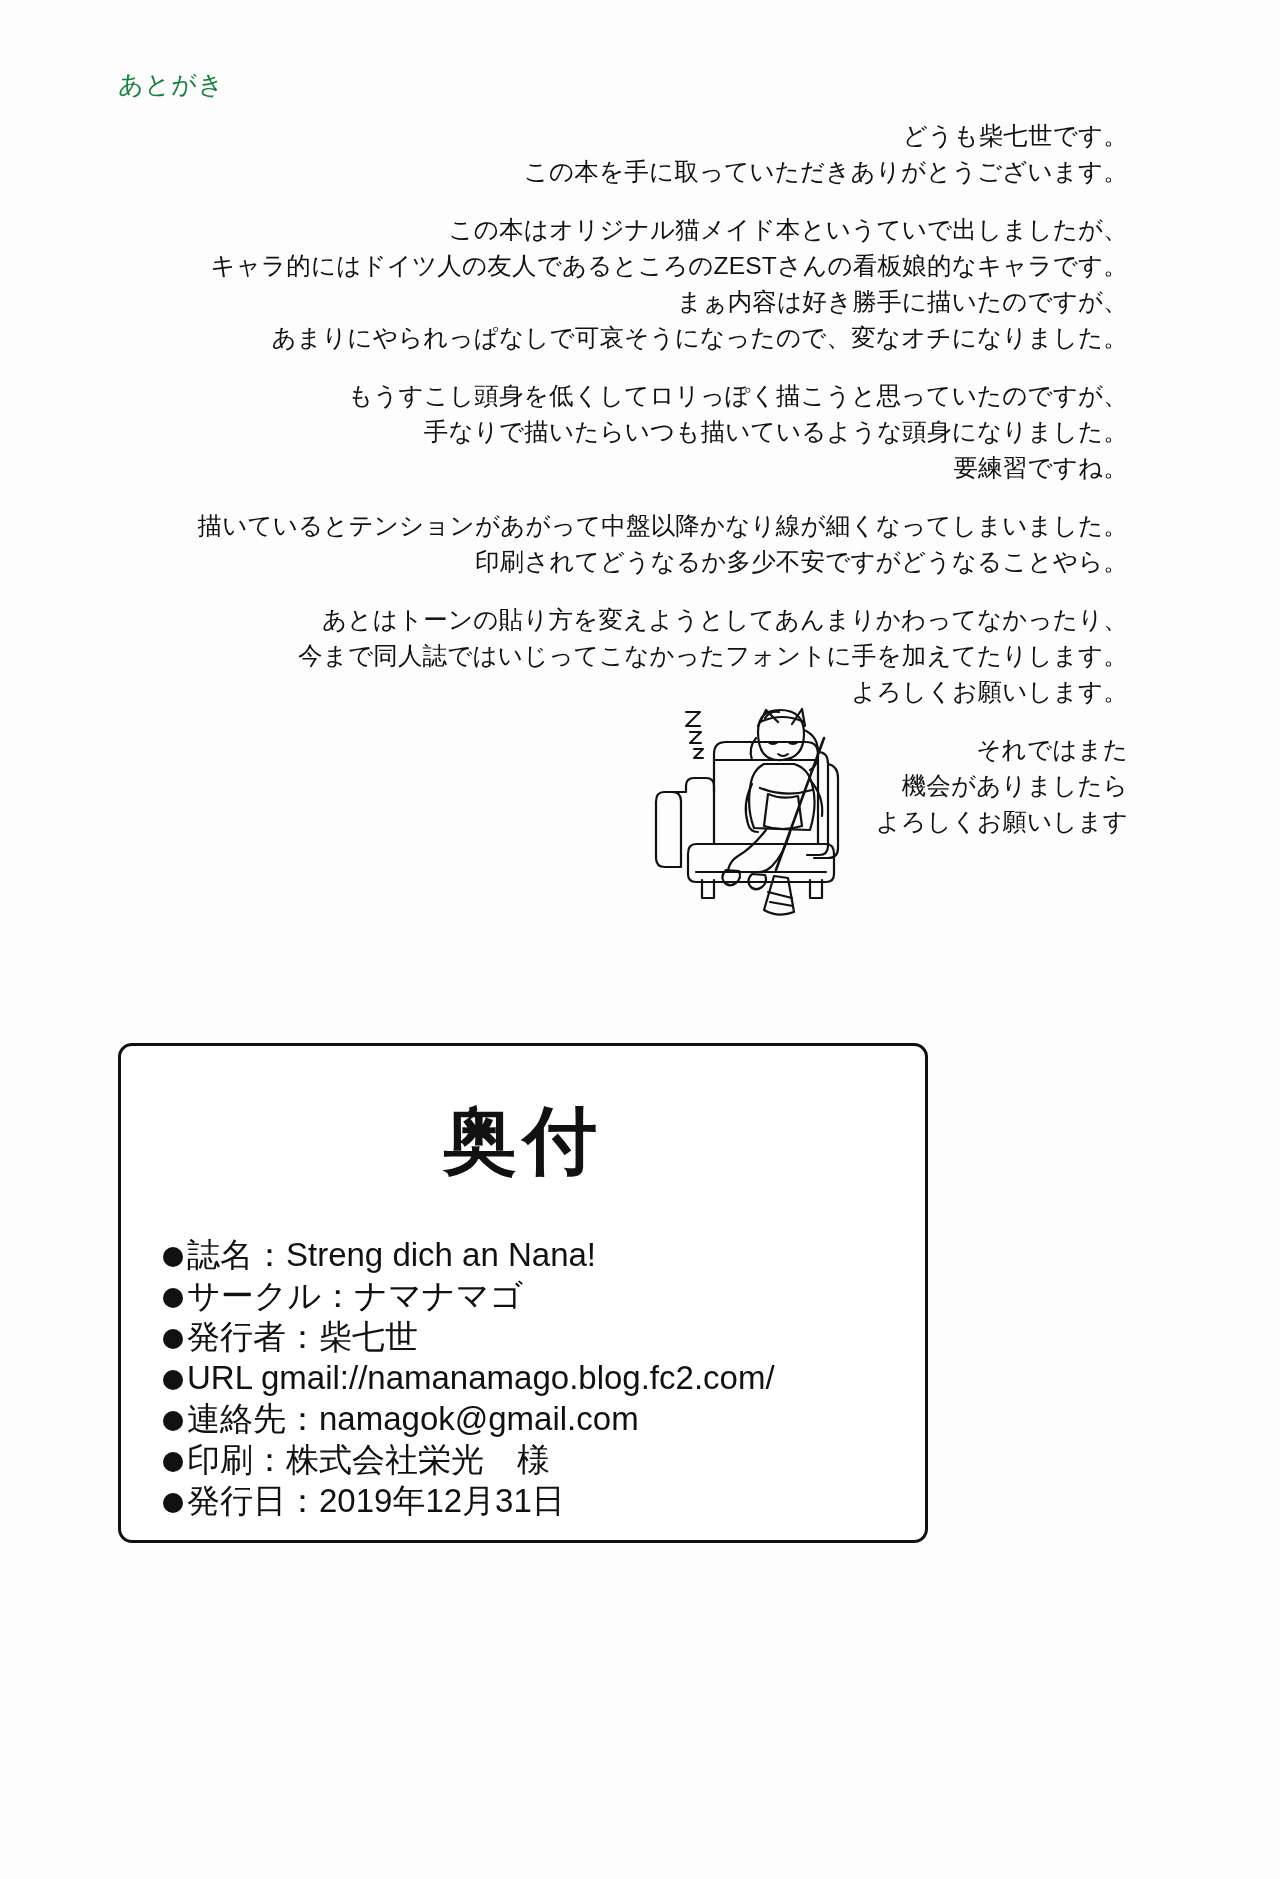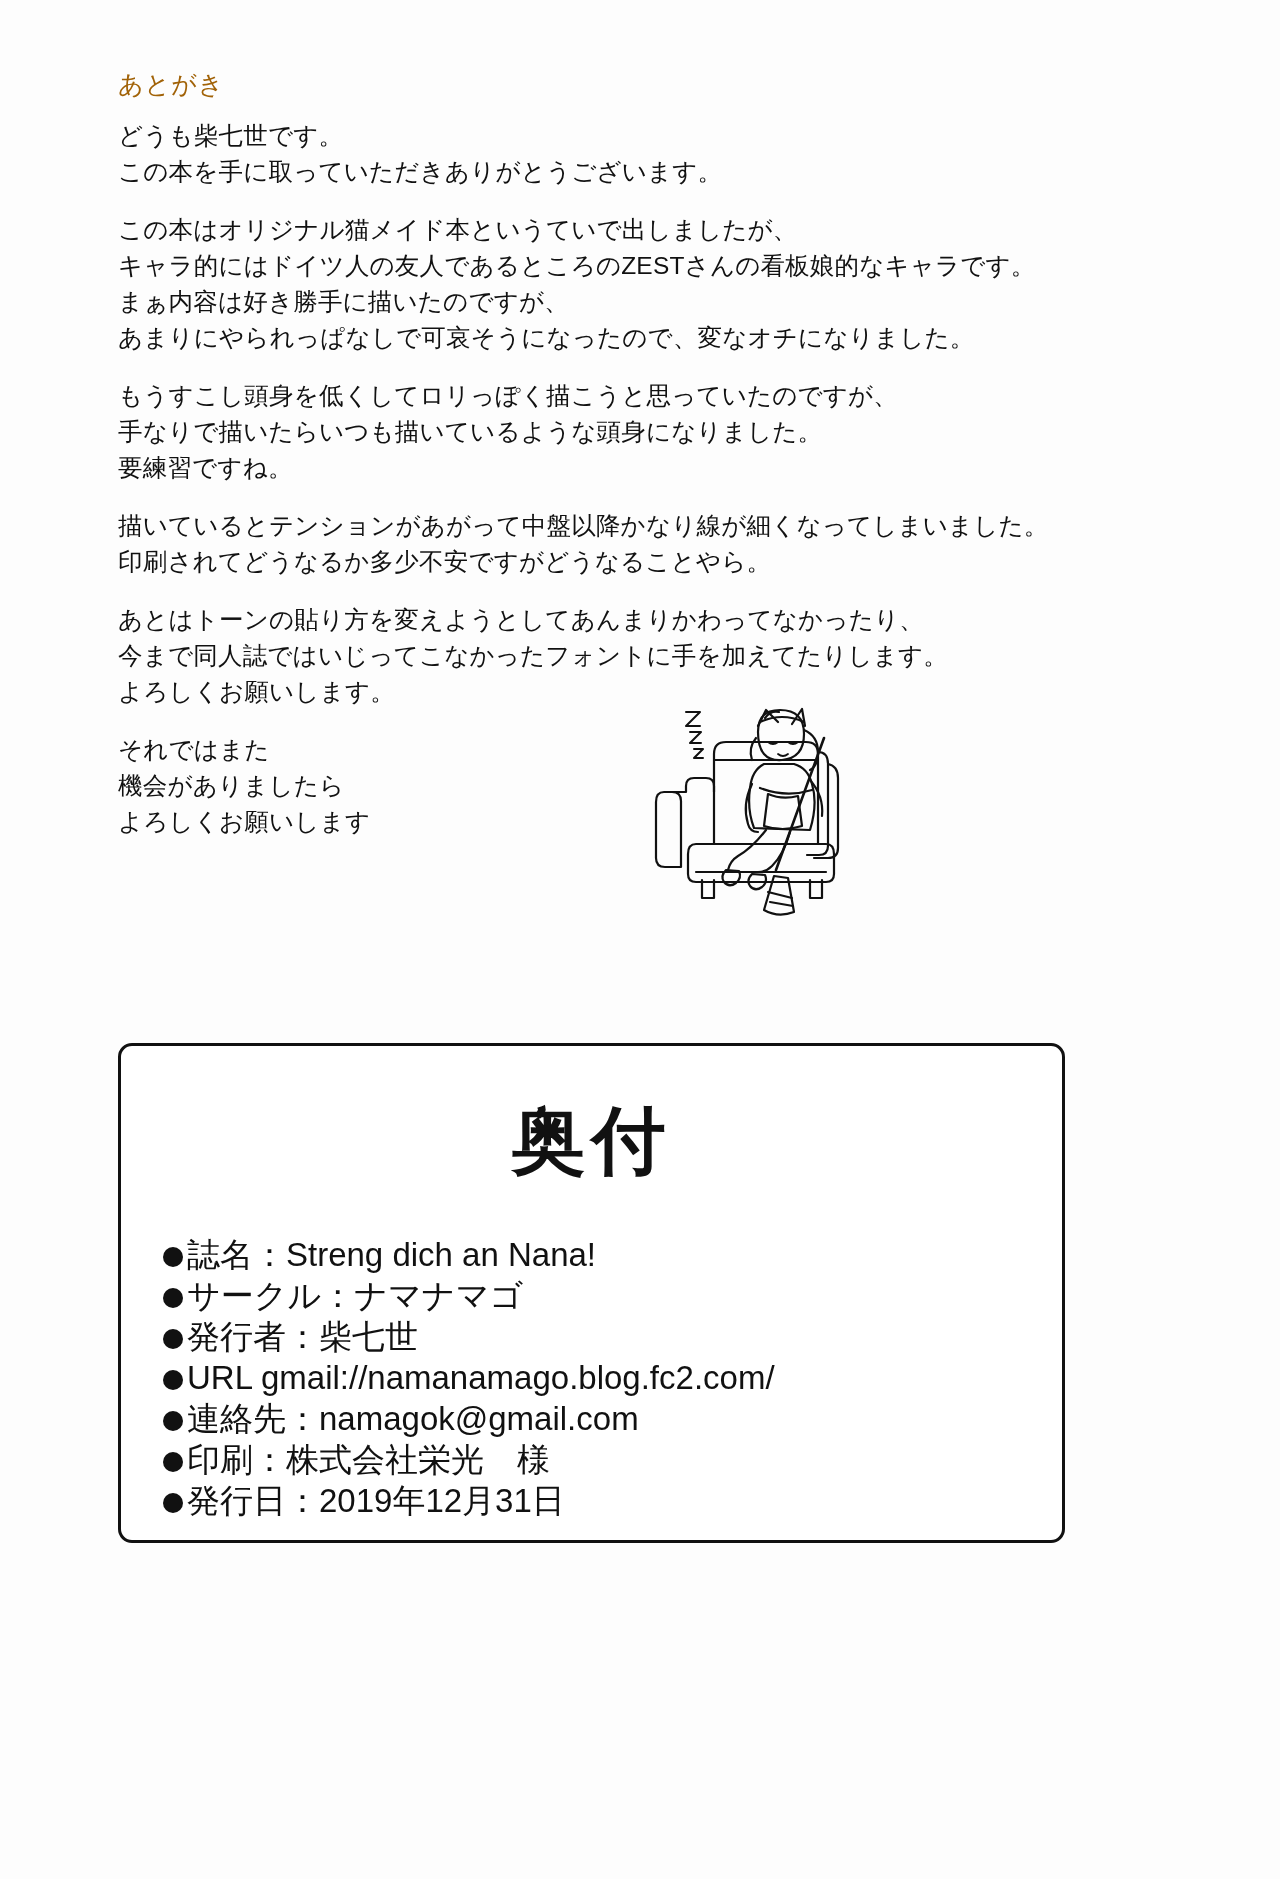--- a/index.html
+++ b/index.html
@@ -21,54 +21,55 @@
     background: #fdfdfd;
   }
 
   
   .afterword-title {
     position: absolute;
     left: 118px;
     top: 68px;
     font-size: 25px;
     letter-spacing: 1px;
-    color: #a16207;
+    color: #15803d;
   }
   .afterword-body {
     position: absolute;
     left: 118px;
     top: 118px;
     width: 1010px;
     font-size: 24.5px;
     line-height: 36px;
     color: #111;
     letter-spacing: 0.2px;
   }
   .para {
     margin: 0 0 22px 0;
     white-space: pre-line;
+    text-align: right;
   }
   .para:last-child { margin-bottom: 16px; }
 
   
   .illustration {
     position: absolute;
     left: 640px;
     top: 680px;
     width: 260px;
     height: 280px;
   }
   .illustration svg { display: block; }
 
   
   .colophon {
     position: absolute;
     left: 118px;
     top: 1043px;
-    width: 947px;
+    width: 810px;
     height: 500px;
     border: 3px solid #111;
     border-radius: 14px;
     box-sizing: border-box;
     background: #fff;
   }
   .colophon-title {
     text-align: center;
     font-size: 74px;
     font-weight: bold;

